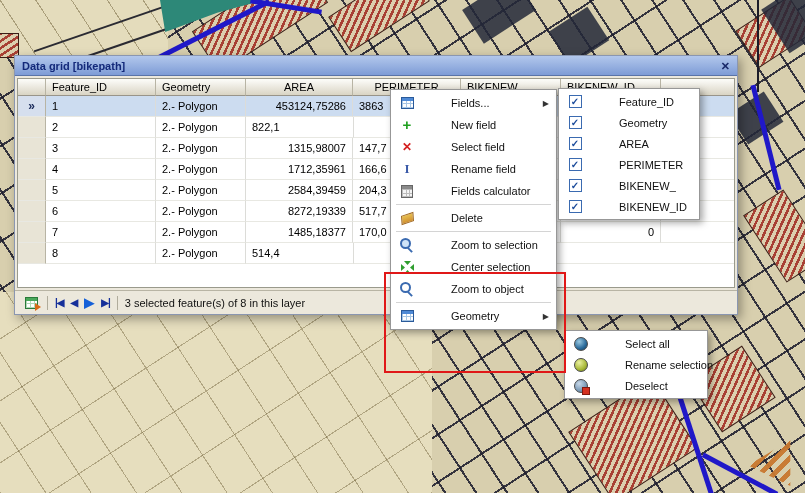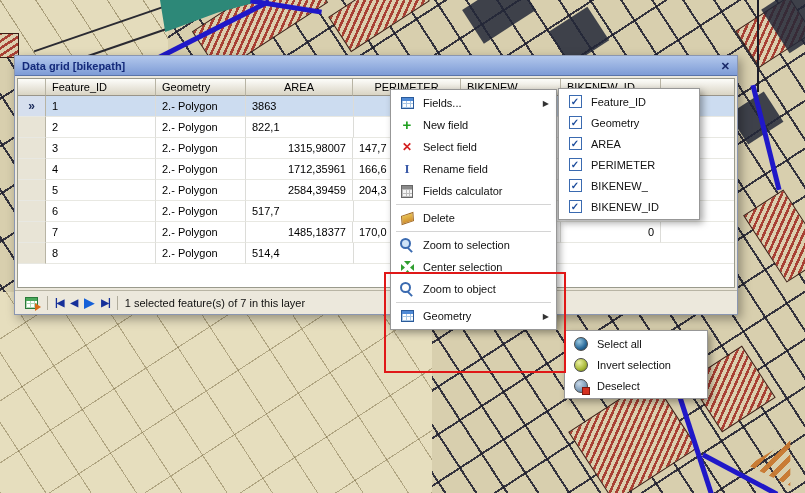--- a/index.html
+++ b/index.html
@@ -87,21 +87,21 @@
   .statusbar{height:23px;flex:0 0 23px;border-top:1px solid #b8b4a4;display:flex;align-items:center;
     gap:7px;padding:0 7px;font-size:11px;color:#111;}
   .sb-sep{width:1px;height:14px;background:#b0ac9c;}
   .nav{color:#16309a;font-size:10px;font-weight:bold;letter-spacing:-1px;cursor:pointer;}
   .nav.play{color:#1560d8;font-size:13px;letter-spacing:0;}
 
   
   .menu{position:absolute;background:#fff;border:1px solid #979797;box-shadow:3px 3px 7px rgba(0,0,0,.35);
     padding:2px;font-size:11px;color:#111;box-sizing:border-box;}
   .mitem{display:flex;align-items:center;height:22px;gap:7px;padding:0 5px;cursor:pointer;}
-  .mitem .lbl{flex:1;white-space:nowrap;}
+  .mitem .lbl{flex:1;white-space:nowrap;margin-left:28px;}
   .mitem .sub{font-size:8px;color:#333;margin-left:auto;}
   .msep{height:1px;background:#d4d4d4;margin:2px 3px;}
   .ic{width:18px;flex:0 0 18px;height:16px;display:flex;align-items:center;justify-content:center;position:relative;}
   #ctxmenu{left:390px;top:89px;width:167px;z-index:30;}
   #fieldsmenu{left:558px;top:88px;width:142px;z-index:32;}
   #fieldsmenu .mitem{height:21px;}
   #selmenu{left:564px;top:330px;width:144px;z-index:32;}
   #selmenu .mitem{height:21px;}
   #redbox{position:absolute;left:384px;top:272px;width:178px;height:97px;border:2px solid #e01818;
     z-index:40;pointer-events:none;background:transparent;}
@@ -200,20 +200,21 @@
         <div class="th c-per cc">PERIMETER</div>
         <div class="th c-bn">BIKENEW_</div>
         <div class="th c-bnid">BIKENEW_ID</div>
         <div class="th c-fill"></div>
       </div>
 
       <div class="tr selected">
         <div class="td c-sel"><span class="ptr">»</span></div>
         <div class="td c-fid">1</div>
         <div class="td c-geom">2.- Polygon</div>
+        <div class="td c-area num">453124,75286</div>
         <div class="td c-per">3863</div>
         <div class="td c-bn"></div>
         <div class="td c-bnid num"></div>
         <div class="td c-fill"></div>
       </div>
       <div class="tr">
         <div class="td c-sel"></div>
         <div class="td c-fid">2</div>
         <div class="td c-geom">2.- Polygon</div>
         <div class="td c-per">822,1</div>
@@ -248,20 +249,21 @@
         <div class="td c-area num">2584,39459</div>
         <div class="td c-per">204,3</div>
         <div class="td c-bn"></div>
         <div class="td c-bnid num"></div>
         <div class="td c-fill"></div>
       </div>
       <div class="tr">
         <div class="td c-sel"></div>
         <div class="td c-fid">6</div>
         <div class="td c-geom">2.- Polygon</div>
+        <div class="td c-area num">8272,19339</div>
         <div class="td c-per">517,7</div>
         <div class="td c-bn"></div>
         <div class="td c-bnid num">0</div>
         <div class="td c-fill"></div>
       </div>
       <div class="tr">
         <div class="td c-sel"></div>
         <div class="td c-fid">7</div>
         <div class="td c-geom">2.- Polygon</div>
         <div class="td c-area num">1485,18377</div>
@@ -284,21 +286,21 @@
     <div class="statusbar">
       <span class="ic">
           <span class="gridicon green export"></span>
         </span>
       <span class="sb-sep"></span>
       <span class="nav">|◀</span>
       <span class="nav">◀</span>
       <span class="nav play">▶</span>
       <span class="nav">▶|</span>
       <span class="sb-sep"></span>
-      <span>1 selected feature(s) of 7 in this layer</span>
+      <span>3 selected feature(s) of 8 in this layer</span>
     </div>
   </div>
 
   <div id="ctxmenu" class="menu">
     <div class="mitem">
       <span class="ic">
           <span class="gridicon"></span>
         </span>
       <span class="lbl">Fields...</span>
       <span class="sub">▶</span>
@@ -413,21 +415,21 @@
     <div class="mitem">
       <span class="ic">
           <span class="sphere all"></span>
         </span>
       <span class="lbl">Select all</span>
     </div>
     <div class="mitem">
       <span class="ic">
           <span class="sphere invert"></span>
         </span>
-      <span class="lbl">Invert selection</span>
+      <span class="lbl">Rename selection</span>
     </div>
     <div class="mitem">
       <span class="ic">
           <span class="sphere desel"></span>
         </span>
       <span class="lbl">Deselect</span>
     </div>
   </div>
 
   <div id="redbox"></div>

